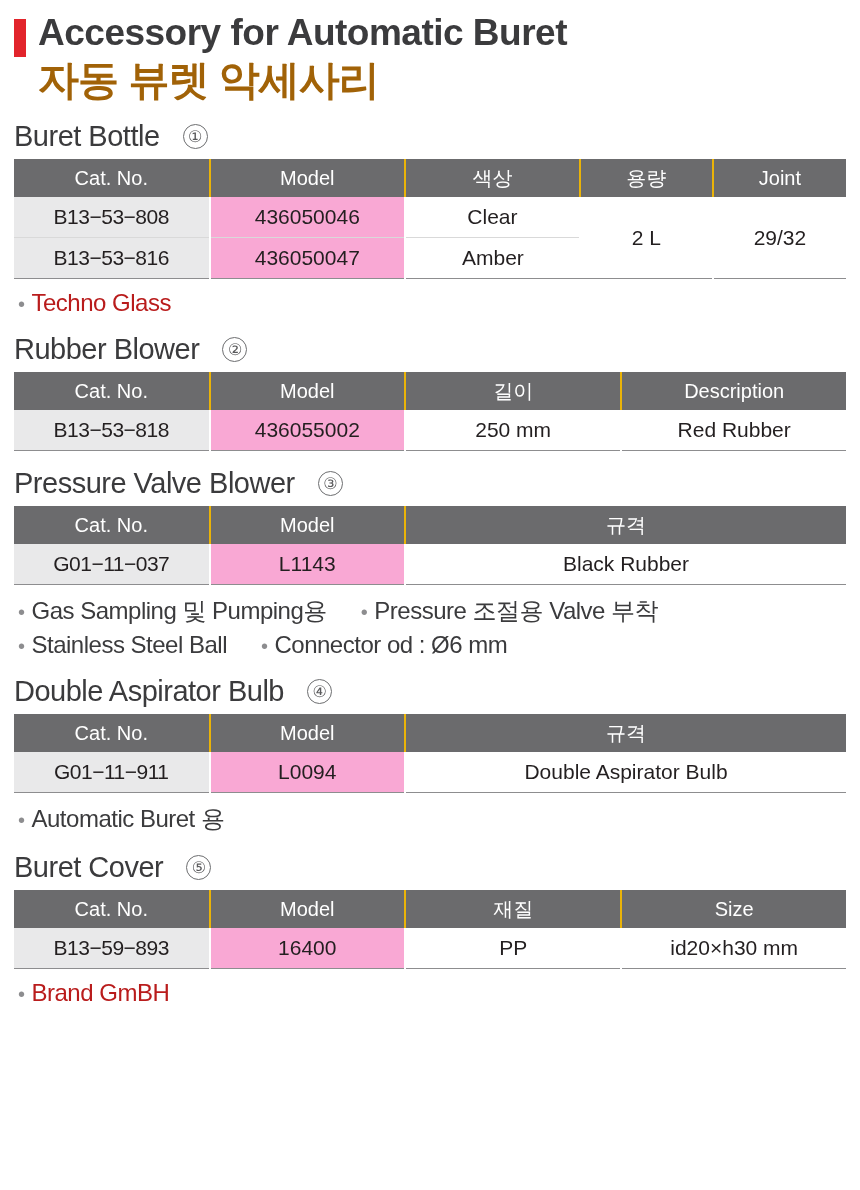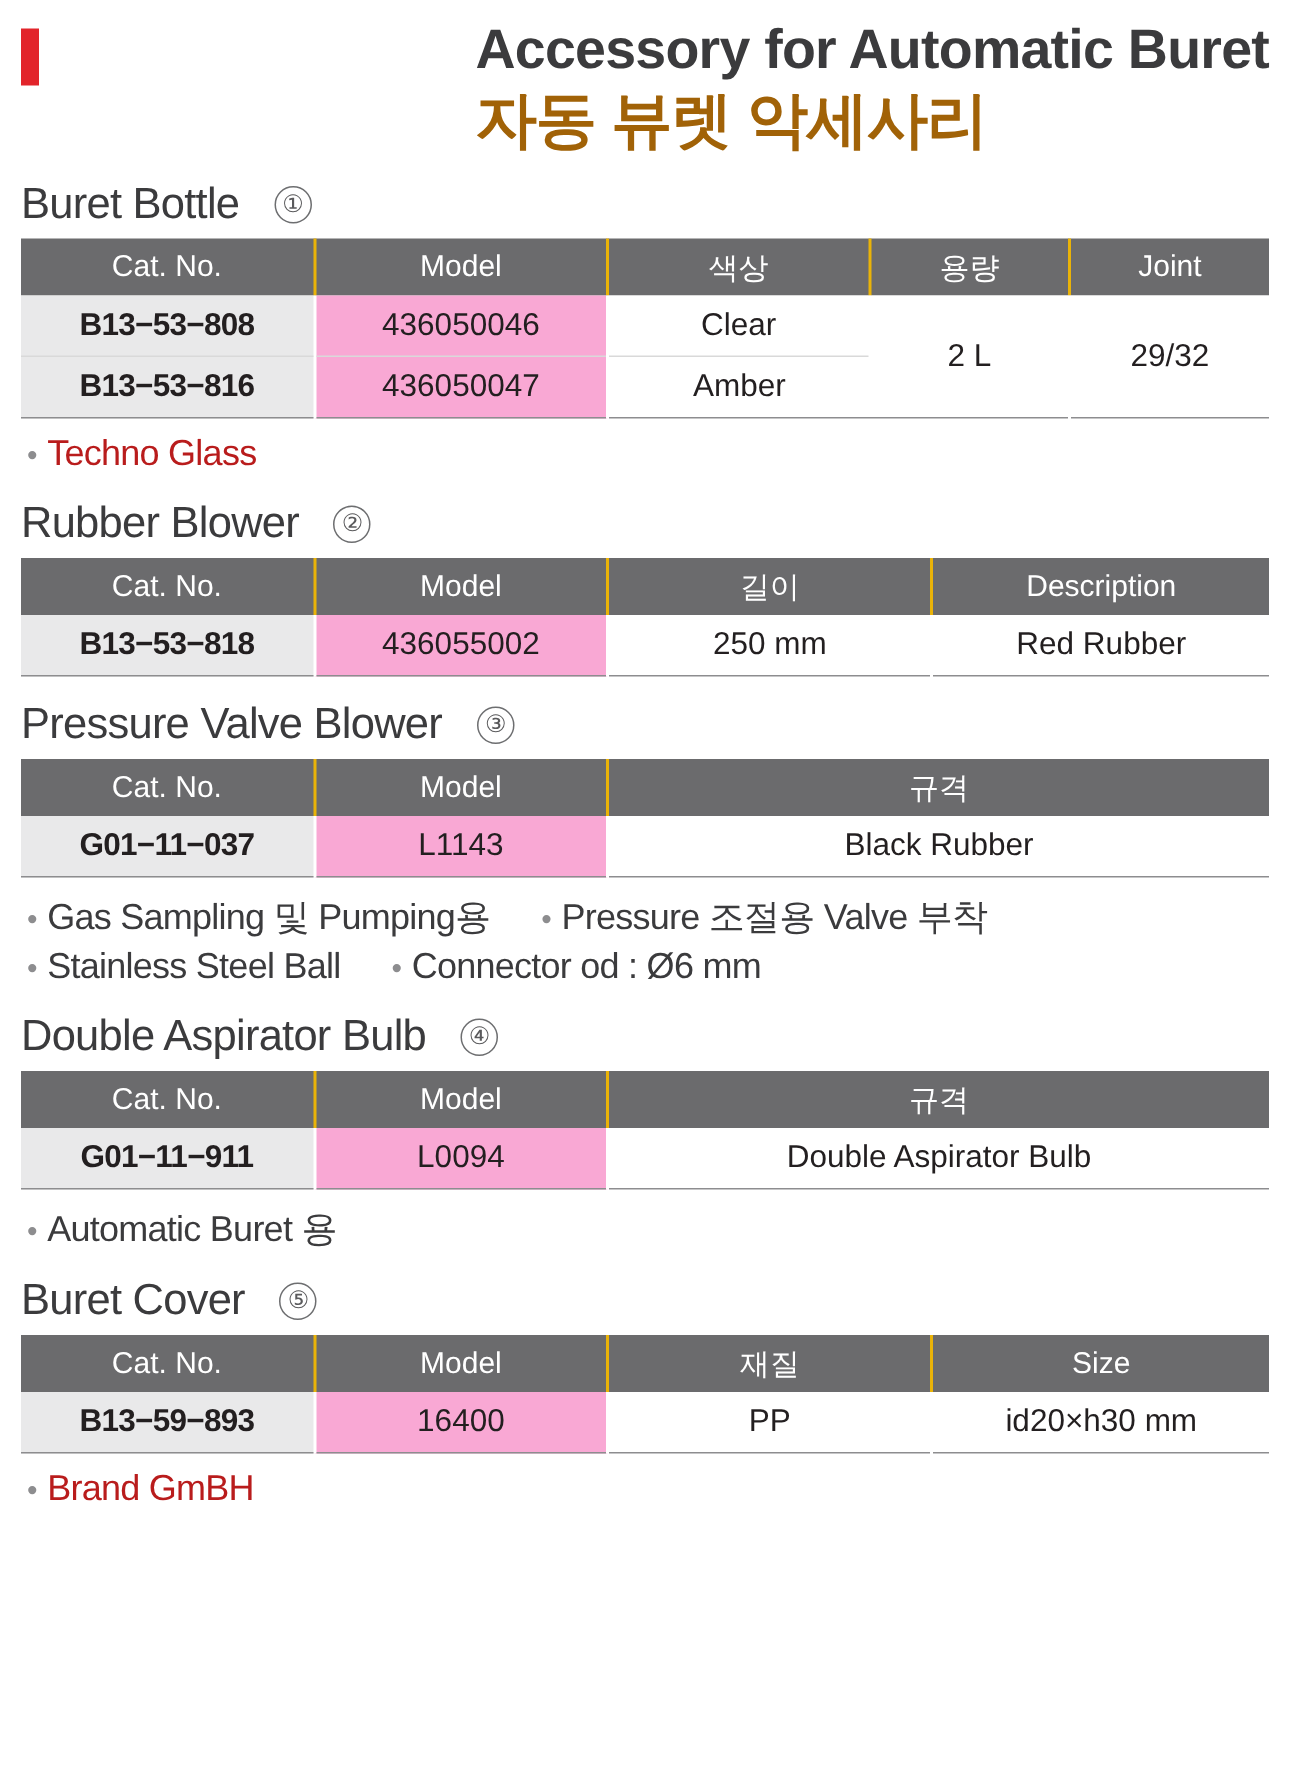--- a/index.html
+++ b/index.html
@@ -19,21 +19,20 @@
     padding: 10px 14px 0 14px;
     box-sizing: border-box;
     width: 860px;
   }
 
   
   .title-block {
     display: flex;
     align-items: flex-start;
     margin-top: 4px;
-    justify-content: space-between;
   }
   .title-bar {
     width: 12px;
     height: 38px;
     background: #e2242b;
     margin-right: 12px;
     margin-top: 5px;
     flex: 0 0 auto;
   }
   .title-texts { display: block; }
@@ -101,21 +100,21 @@
     height: 40px;
     text-align: center;
     font-size: 21px;
     color: #231f20;
     border-bottom: 1px solid #d9d9d9;
     border-right: 2px solid #ffffff;
     padding: 0 2px;
   }
   table.spec td:last-child { border-right: none; }
   table.spec tr:last-child td { border-bottom: 1.5px solid #8d8d8f; }
-  td.catno { background: #e9e9ea; font-weight: bold; letter-spacing: -0.5px; margin-left: 48px; }
+  td.catno { background: #e9e9ea; font-weight: normal; letter-spacing: -0.5px; margin-left: 48px; }
   td.model { background: #f9a8d4; }
   td.plain { background: #ffffff; }
 
   
   .bullets {
     margin: 10px 0 0 4px;
     font-size: 24px;
     color: #3b3b3d;
     letter-spacing: -0.5px;
   }

